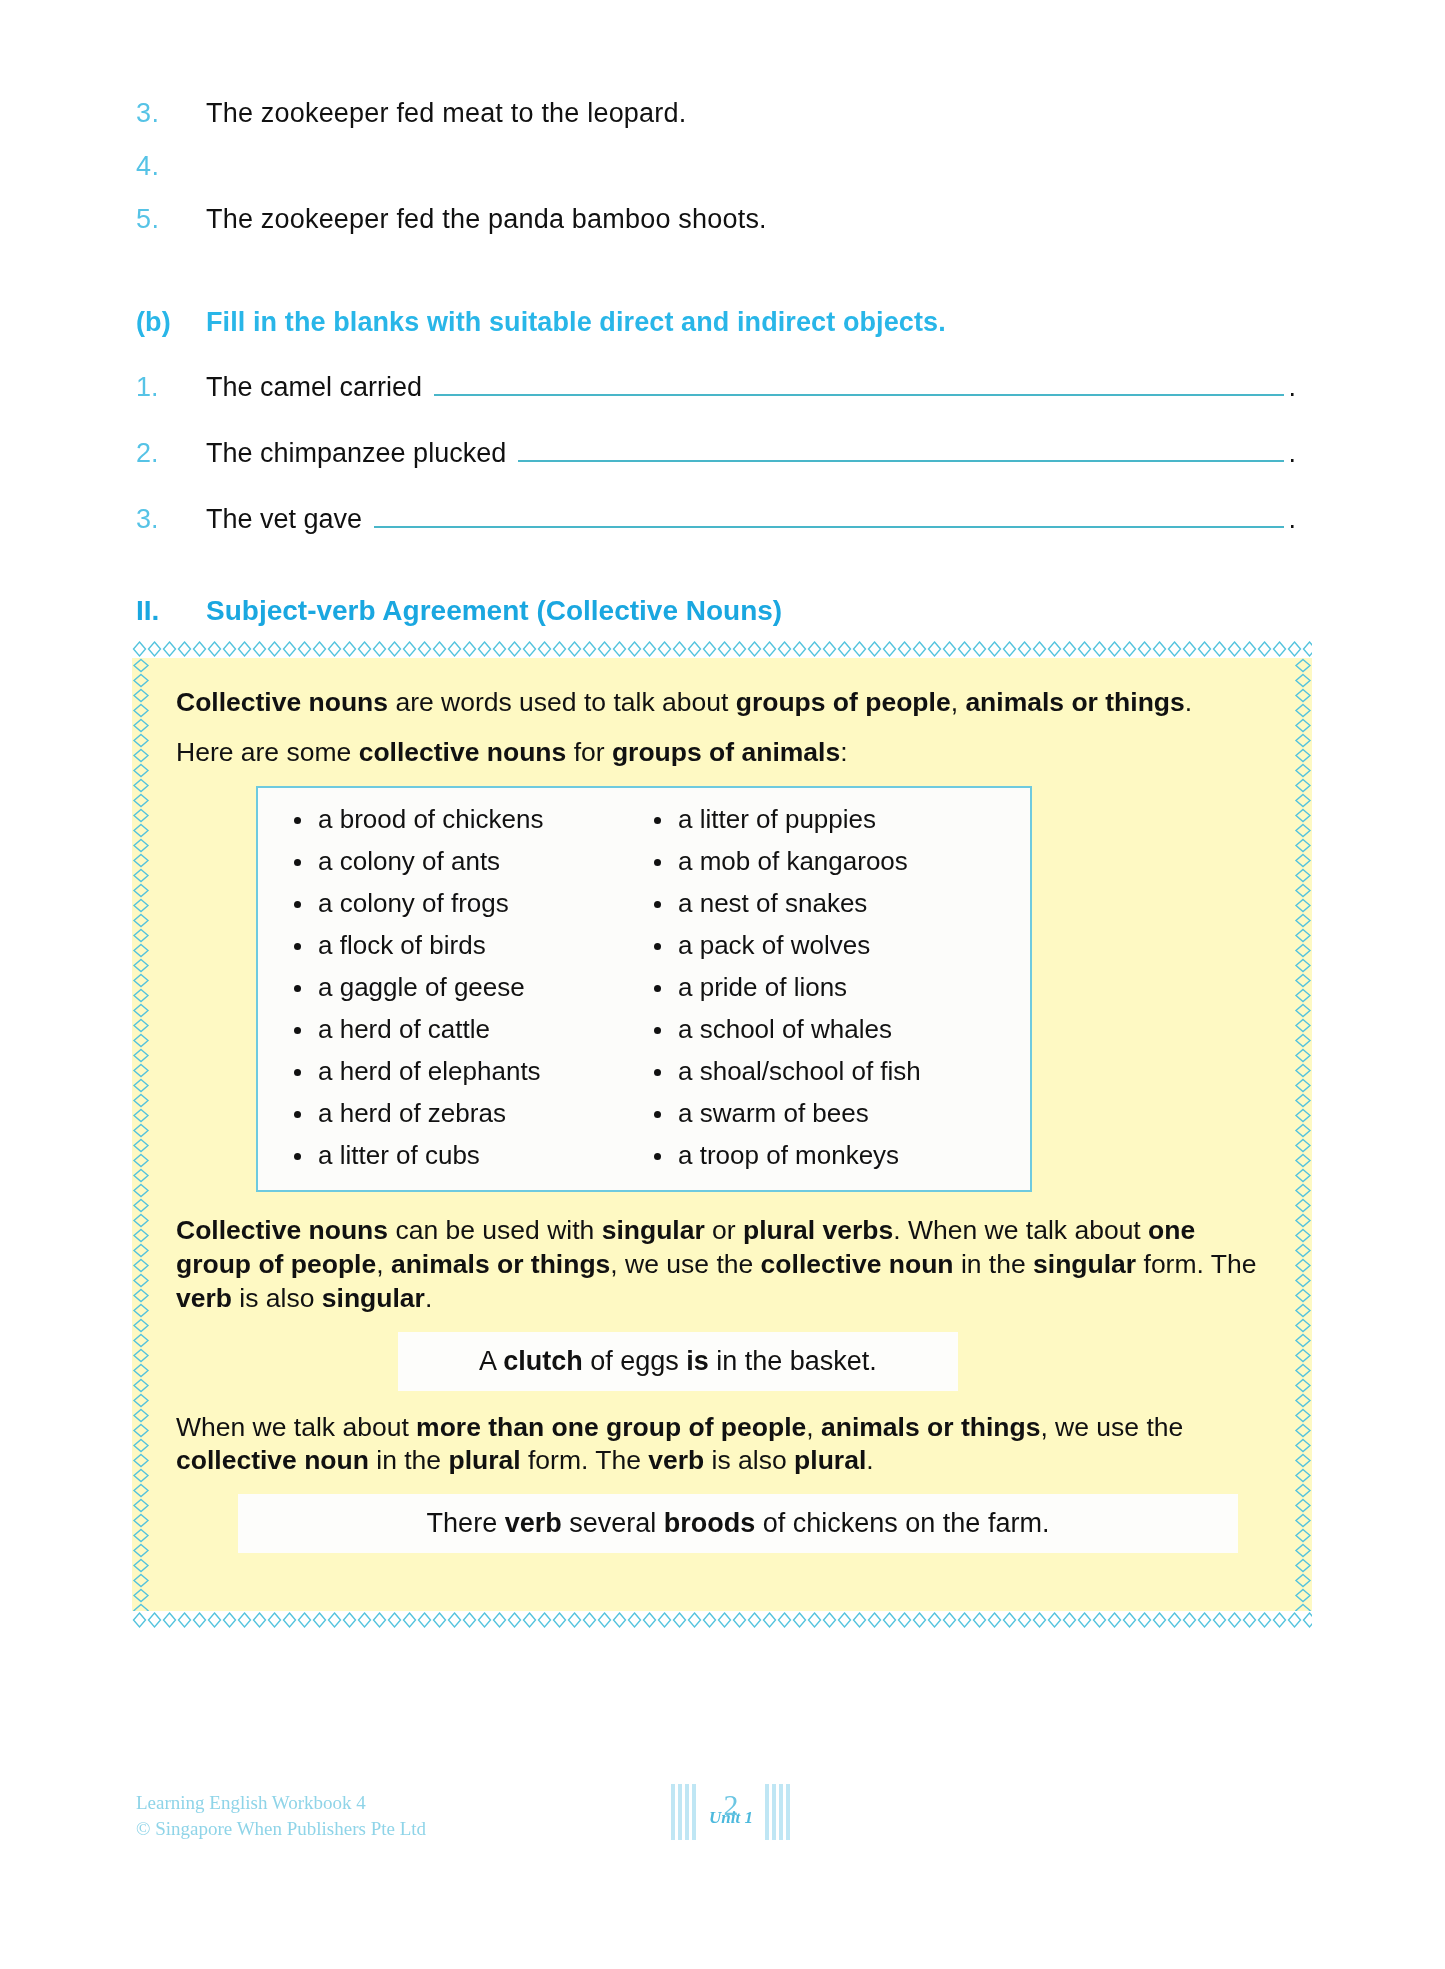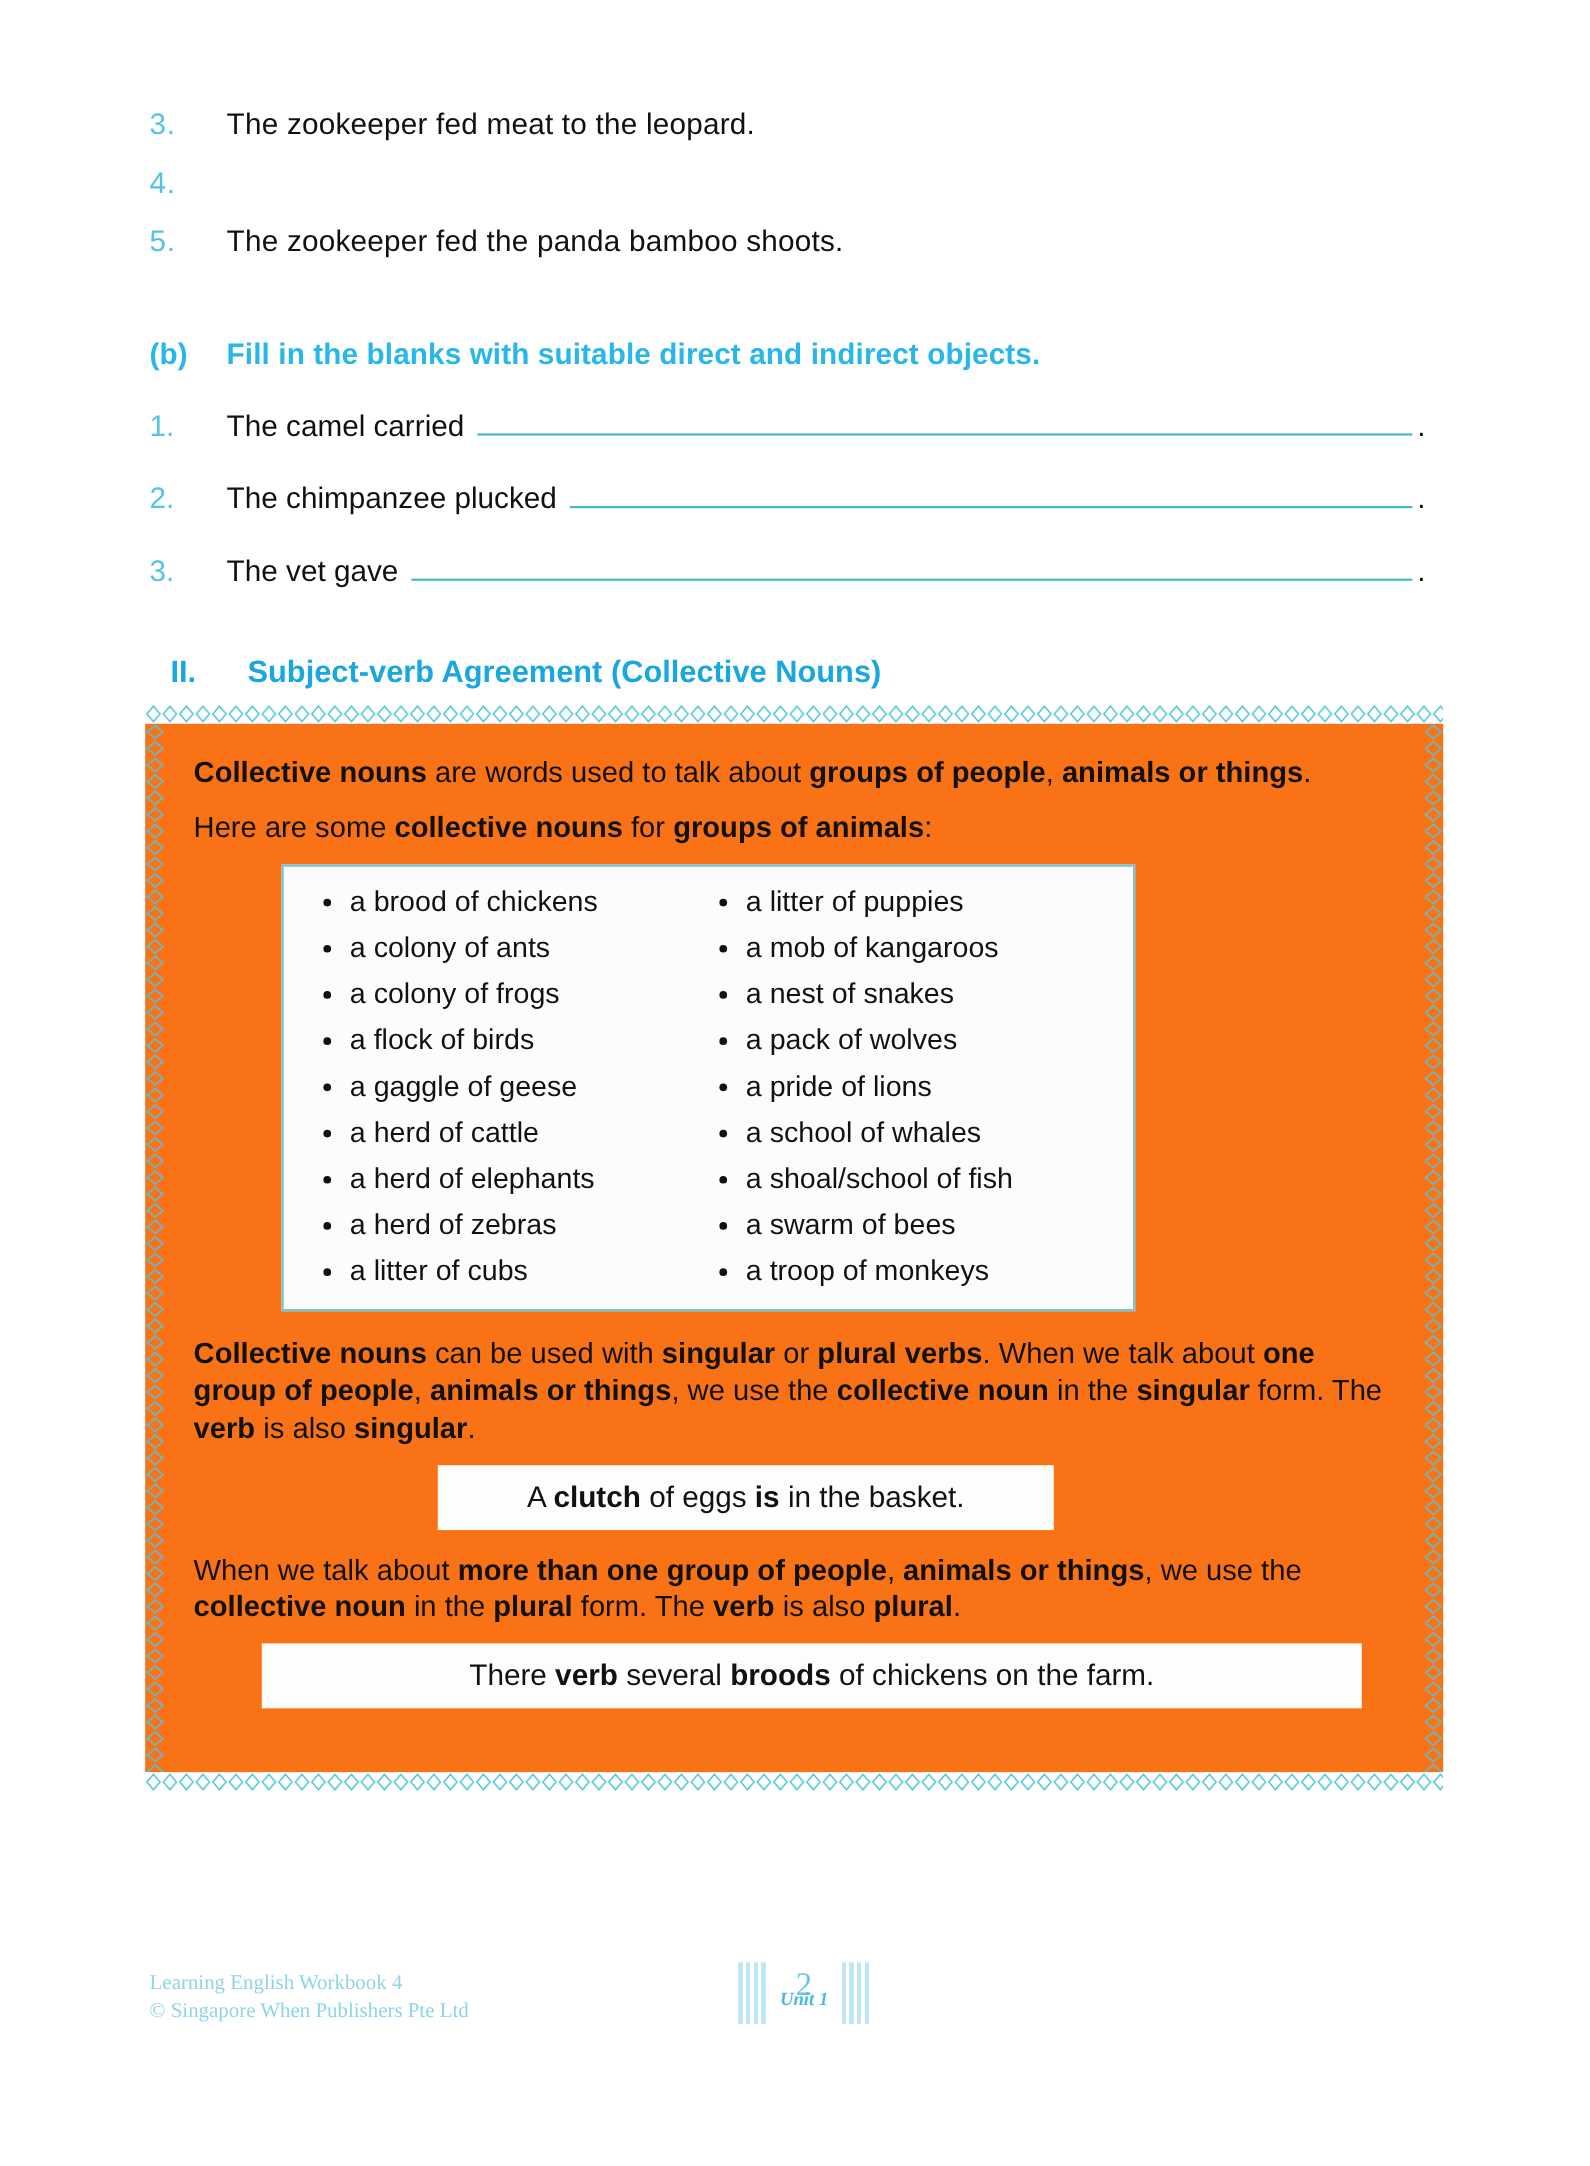--- a/index.html
+++ b/index.html
@@ -78,21 +78,21 @@
   .sec-head {
     position: absolute;
     left: 136px;
     top: 595px;
     display: flex;
     align-items: baseline;
     color: #1aa7e0;
     font-weight: bold;
     font-size: 28px;
   }
-  .sec-head .tag { width: 70px; flex: 0 0 70px; margin-left: 19px; }
+  .sec-head .tag { width: 70px; flex: 0 0 70px; }
 
   
   .info-wrap {
     position: absolute;
     left: 132px;
     top: 640px;
     width: 1180px;
   }
   .deco-top, .deco-bottom {
     position: relative;
@@ -104,21 +104,21 @@
     top: 0; bottom: 0;
     width: 18px;
     overflow: hidden;
   }
   .deco-left { left: 0; }
   .deco-right { right: 0; }
   .diamond-h, .diamond-v { display: block; }
 
   .info-box {
     position: relative;
-    background: #f97316;
+    background: #fef9c3;
     border: 0;
     padding: 28px 51px 38px 44px;
     box-sizing: border-box;
   }
   .info-inner { position: relative; z-index: 2; }
 
   .para {
     font-size: 26.5px;
     line-height: 1.28;
     color: #111111;

